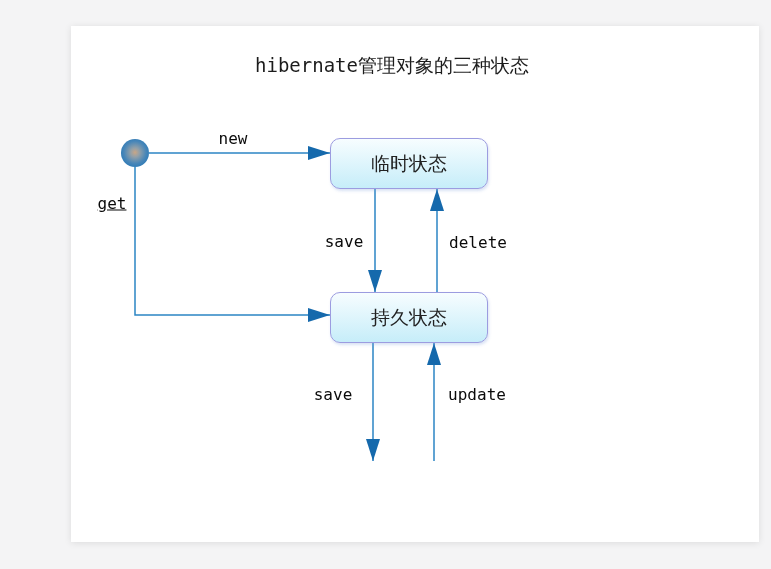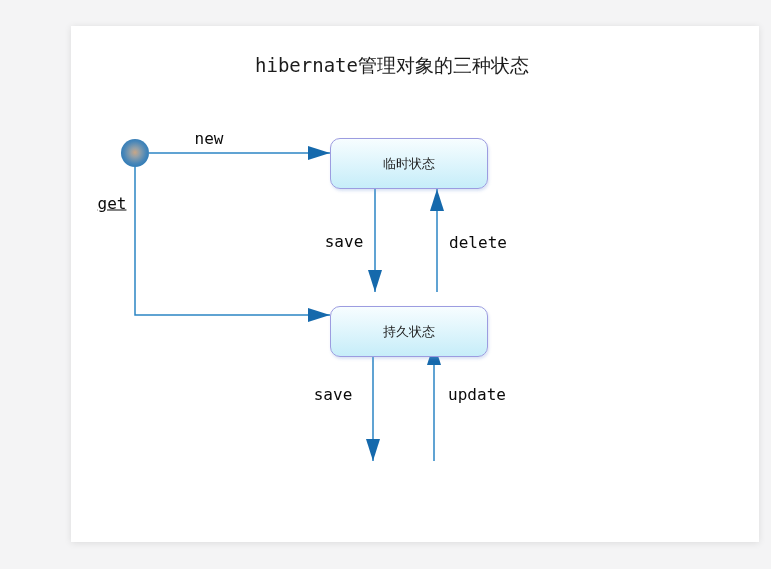--- a/index.html
+++ b/index.html
@@ -51,37 +51,37 @@
     background: linear-gradient(180deg,
       var(--state-fill-top, #f7fdff) 0%,
       var(--state-fill-bottom, #c6edf9) 100%);
     box-shadow: 1px 2px 3px rgba(130,160,220,0.30);
     display: flex;
     align-items: center;
     justify-content: center;
   }
   .state-box .state-label {
     font-family: "DejaVu Serif", "Liberation Serif", serif;
-    font-size: 13px;
+    font-size: 19px;
     color: #222222;
     white-space: nowrap;
   }
   .state-transient  { left: 259px; top: 112px; }
-  .state-persistent { left: 259px; top: 280px; }
+  .state-persistent { left: 259px; top: 266px; }
   .state-detached   { left: 258px; top: 435px; }
 
   .edge-label {
     position: absolute;
     transform: translate(-50%, -50%);
     font-family: "DejaVu Sans Mono", "Liberation Mono", monospace;
     font-size: 16px;
     color: #0a0a0a;
     white-space: nowrap;
   }
-  .label-new    { left: 138px; top: 112px; }
+  .label-new    { left: 162px; top: 112px; }
   .label-get    { left: 41px;  top: 177px; text-decoration: underline; }
   .label-save   { left: 273px; top: 215px; }
   .label-delete { left: 407px; top: 216px; }
   .label-close  { left: 262px; top: 368px; }
   .label-update { left: 406px; top: 368px; }
 
   svg.connectors {
     position: absolute;
     left: 0;
     top: 0;

